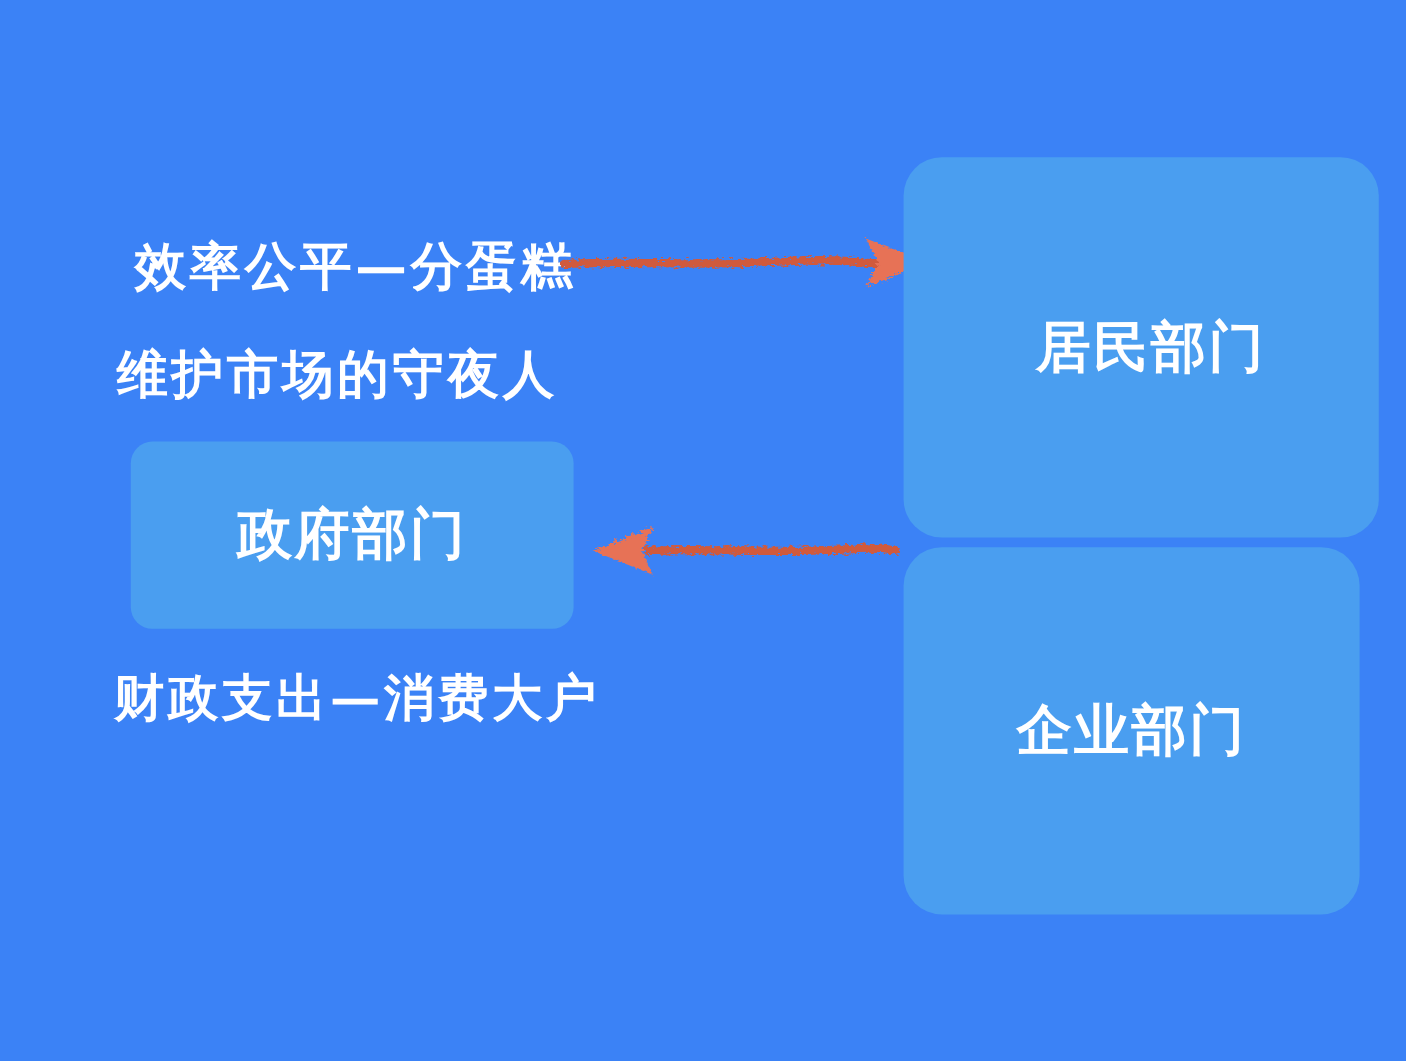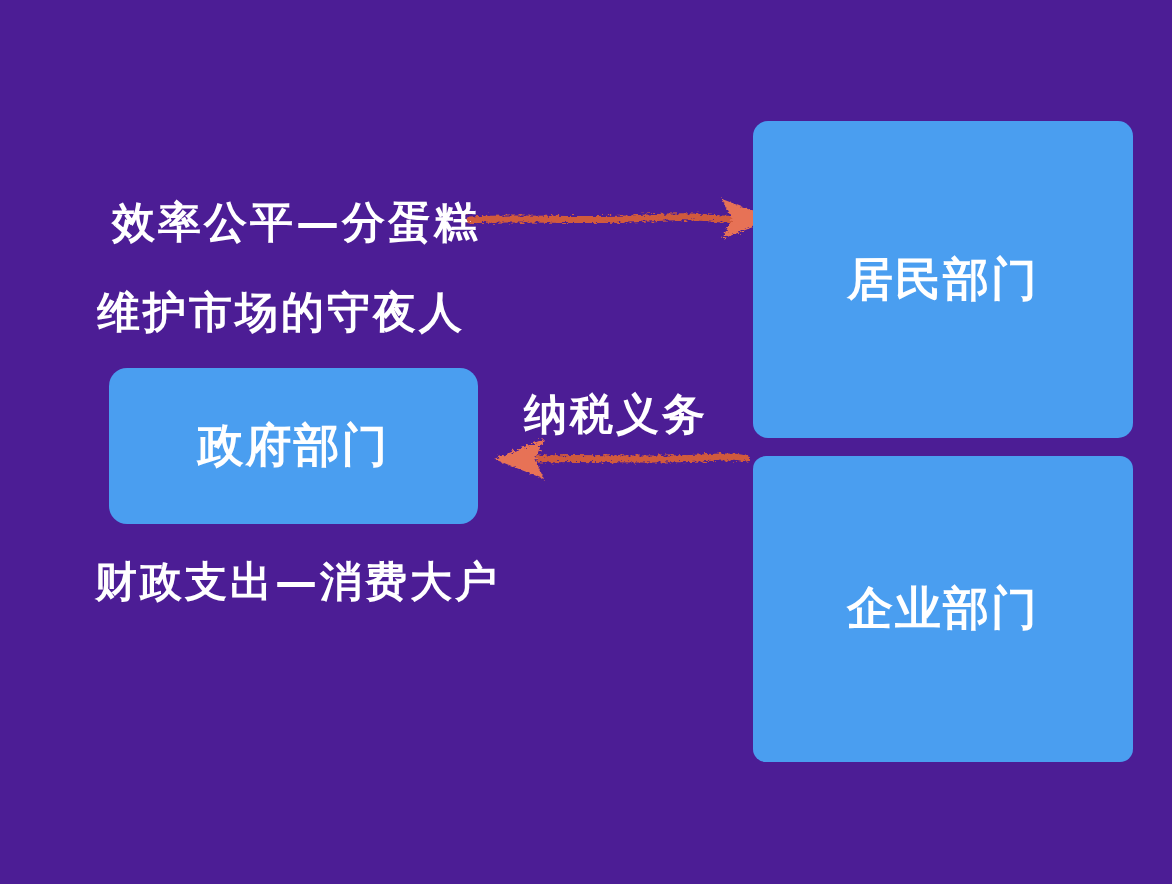--- a/index.html
+++ b/index.html
@@ -4,21 +4,21 @@
 <style>
   html, body {
     margin: 0;
     padding: 0;
     background: #000000;
   }
   #canvas {
     position: relative;
     width: 1172px;
     height: 884px;
-    background: #4c1d95;
+    background: #3b82f6;
     overflow: hidden;
     font-family: "Liberation Sans", sans-serif;
   }
   
   .node {
     position: absolute;
     background: #4a9ef0;
     display: flex;
     align-items: center;
     justify-content: center;
@@ -30,28 +30,29 @@
     letter-spacing: 2px;
     font-family: "Liberation Sans", sans-serif;
     white-space: nowrap;
   }
   #gov-box {
     left: 109px; top: 368px;
     width: 369px; height: 156px;
     border-radius: 18px;
   }
   #residents-box {
-    left: 753px; top: 121px;
+    left: 753px; top: 131px;
     width: 380px; height: 317px;
-    border-radius: 15px;
+    border-radius: 32px;
+    padding-left: 16px;
   }
   #enterprises-box {
     left: 753px; top: 456px;
     width: 380px; height: 306px;
-    border-radius: 13px;
+    border-radius: 32px;
   }
   
   .hand-note {
     position: absolute;
     color: #ffffff;
     font-family: "DejaVu Serif", serif;
     font-weight: bold;
     font-size: 43px;
     letter-spacing: 3px;
     white-space: nowrap;
@@ -85,21 +86,20 @@
       <polygon points="258,3 310,23 258,43 268,23" fill="#e77257"></polygon>
     </g>
   </svg>
 
   <div class="hand-note" id="note-watchman">维护市场的守夜人</div>
 
   <div class="node" id="gov-box">
     <span class="node-label">政府部门</span>
   </div>
 
-  <div class="hand-note" id="note-tax">纳税义务</div>
 
   <svg class="arrow-svg" id="arrow-middle" width="262" height="48" viewBox="0 0 262 48">
     <defs>
       <filter id="roughB" x="-20%" y="-40%" width="140%" height="180%">
         <feTurbulence type="fractalNoise" baseFrequency="0.28 0.5" numOctaves="2" seed="11" result="n2"></feTurbulence>
         <feDisplacementMap in="SourceGraphic" in2="n2" scale="7"></feDisplacementMap>
       </filter>
     </defs>
     <g filter="url(#roughB)">
       <path d="M50,25 C100,23 160,27 210,24 S248,26 256,24" fill="none" stroke-width="7" stroke-linecap="round" stroke="#d05a3e"></path>

